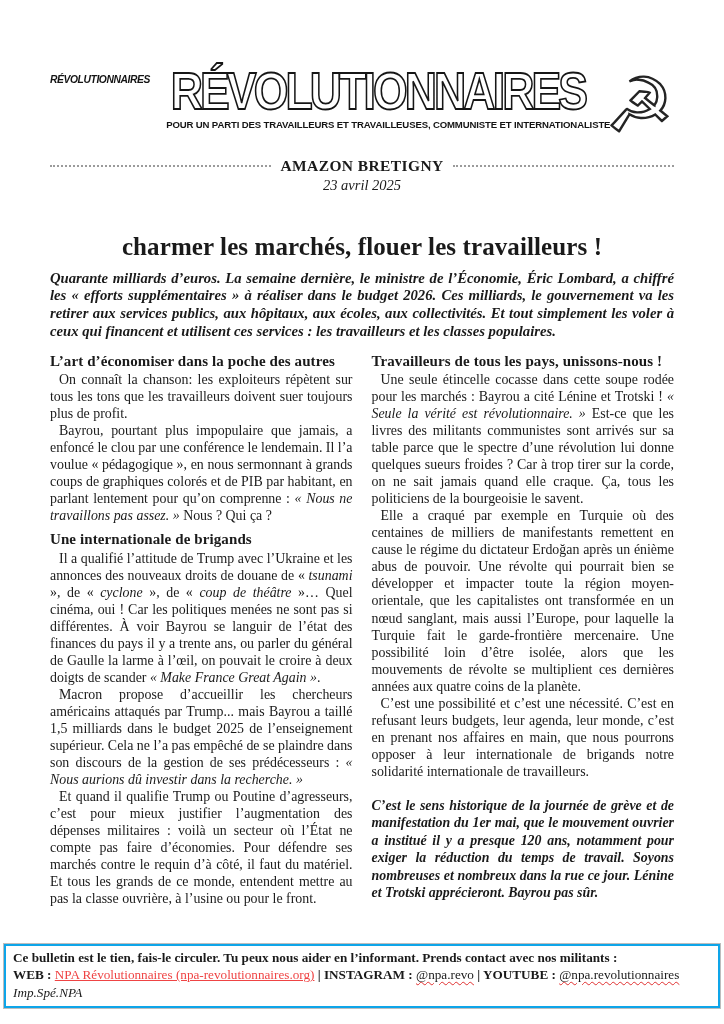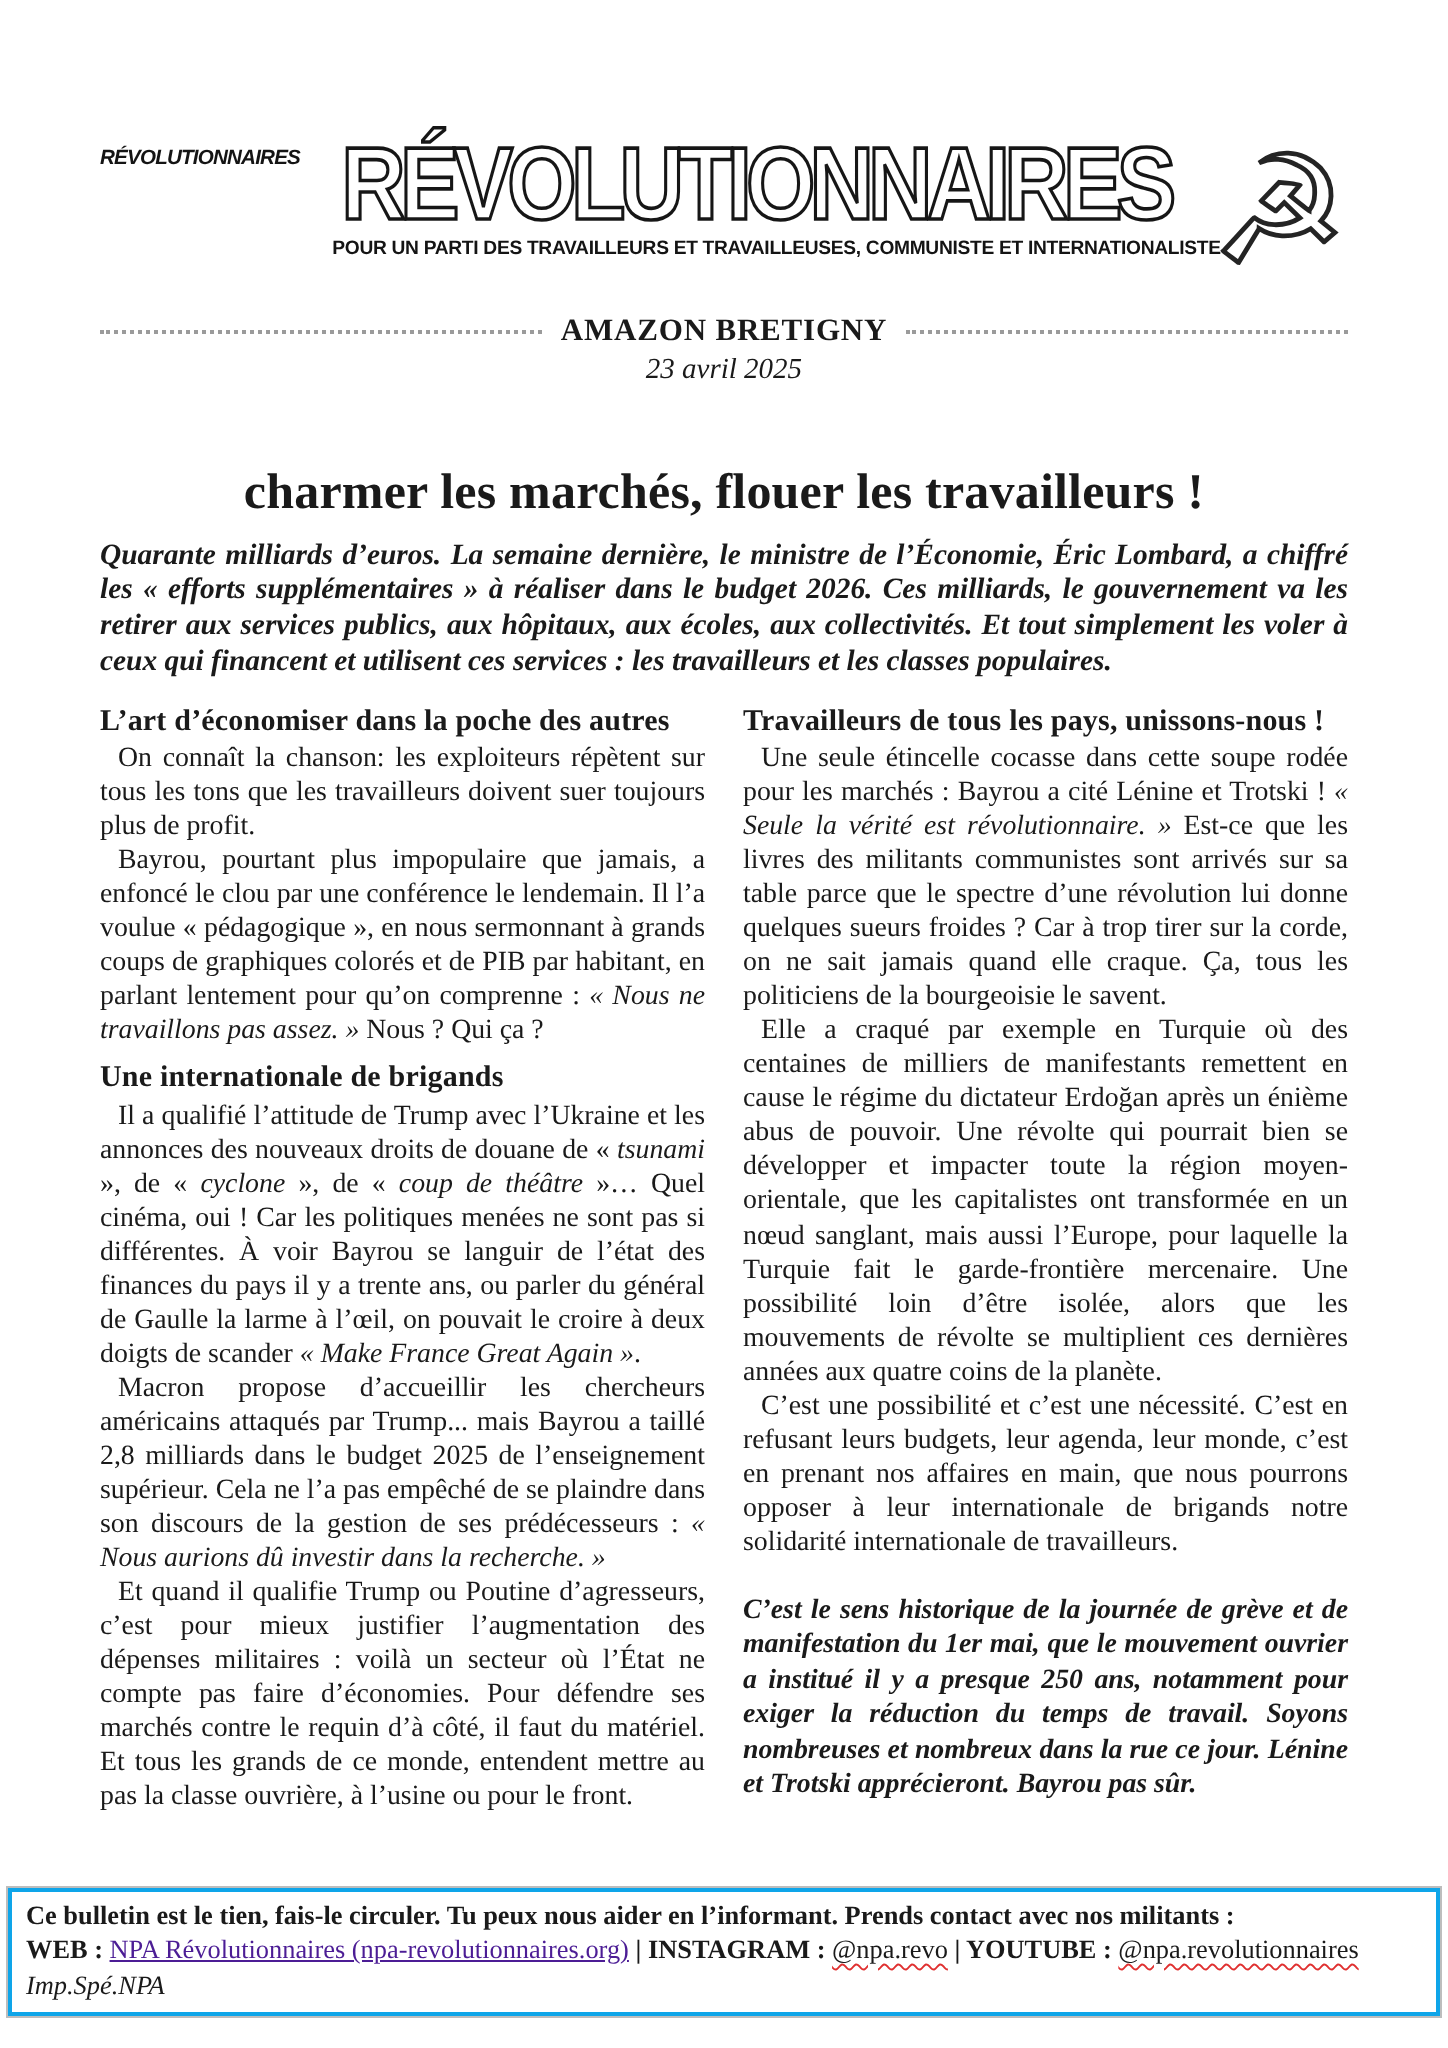--- a/index.html
+++ b/index.html
@@ -77,21 +77,21 @@
   .bd{font-weight:700;}
 
   
   .footer{
     position:absolute;left:4px;right:4px;bottom:16px;
     border:2px solid #0ea5e9;outline:1px solid #bdbdbd;
     padding:3px 7px 5px 7px;
     font-size:13.2px;line-height:1.32;background:#ffffff;margin-top:47px;
   }
   .footer .l1{font-weight:700;}
-  .link{color:#4c1d95;text-decoration:underline;cursor:pointer;text-align:center;}
+  .link{color:#ef4444;text-decoration:underline;cursor:pointer;text-align:center;}
   .wavy{
     text-decoration:underline;
     text-decoration-style:wavy;
     text-decoration-color:#e03030;
     text-decoration-thickness:1px;
     text-underline-offset:2px;
   }
 </style>
 </head>
 <body>
@@ -120,29 +120,29 @@
 
   <p class="intro">Quarante milliards d’euros. La semaine dernière, le ministre de l’Économie, Éric Lombard, a chiffré les « efforts supplémentaires » à réaliser dans le budget 2026. Ces milliards, le gouvernement va les retirer aux services publics, aux hôpitaux, aux écoles, aux collectivités. Et tout simplement les voler à ceux qui financent et utilisent ces services : les travailleurs et les classes populaires.</p>
 
   <div class="cols">
     <div class="col">
         <h3>L’art d’économiser dans la poche des autres</h3>
         <p><span>On connaît la chanson: les exploiteurs répètent sur tous les tons que les travailleurs doivent suer toujours plus de profit.</span></p>
         <p><span>Bayrou, pourtant plus impopulaire que jamais, a enfoncé le clou par une conférence le lendemain. Il l’a voulue « pédagogique », en nous sermonnant à grands coups de graphiques colorés et de PIB par habitant, en parlant lentement pour qu’on comprenne : </span><span class="it">« Nous ne travaillons pas assez. »</span><span> Nous ? Qui ça ?</span></p>
         <h3>Une internationale de brigands</h3>
         <p><span>Il a qualifié l’attitude de Trump avec l’Ukraine et les annonces des nouveaux droits de douane de « </span><span class="it">tsunami</span><span> », de « </span><span class="it">cyclone</span><span> », de « </span><span class="it">coup de théâtre</span><span> »… Quel cinéma, oui ! Car les politiques menées ne sont pas si différentes. À voir Bayrou se languir de l’état des finances du pays il y a trente ans, ou parler du général de Gaulle la larme à l’œil, on pouvait le croire à deux doigts de scander </span><span class="it">« Make France Great Again »</span><span>.</span></p>
-        <p><span>Macron propose d’accueillir les chercheurs américains attaqués par Trump... mais Bayrou a taillé 2,8 milliards dans le budget 2025 de l’enseignement supérieur. Cela ne l’a pas empêché de se plaindre dans son discours de la gestion de ses prédécesseurs : </span><span class="it">« Nous aurions dû investir dans la recherche. »</span></p>
+        <p><span>Macron propose d’accueillir les chercheurs américains attaqués par Trump... mais Bayrou a taillé 1,5 milliards dans le budget 2025 de l’enseignement supérieur. Cela ne l’a pas empêché de se plaindre dans son discours de la gestion de ses prédécesseurs : </span><span class="it">« Nous aurions dû investir dans la recherche. »</span></p>
         <p><span>Et quand il qualifie Trump ou Poutine d’agresseurs, c’est pour mieux justifier l’augmentation des dépenses militaires : voilà un secteur où l’État ne compte pas faire d’économies. Pour défendre ses marchés contre le requin d’à côté, il faut du matériel. Et tous les grands de ce monde, entendent mettre au pas la classe ouvrière, à l’usine ou pour le front.</span></p>
       </div>
     <div class="col">
         <h3>Travailleurs de tous les pays, unissons-nous !</h3>
         <p><span>Une seule étincelle cocasse dans cette soupe rodée pour les marchés : Bayrou a cité Lénine et Trotski ! </span><span class="it">« Seule la vérité est révolutionnaire. »</span><span> Est-ce que les livres des militants communistes sont arrivés sur sa table parce que le spectre d’une révolution lui donne quelques sueurs froides ? Car à trop tirer sur la corde, on ne sait jamais quand elle craque. Ça, tous les politiciens de la bourgeoisie le savent.</span></p>
         <p><span>Elle a craqué par exemple en Turquie où des centaines de milliers de manifestants remettent en cause le régime du dictateur Erdoğan après un énième abus de pouvoir. Une révolte qui pourrait bien se développer et impacter toute la région moyen-orientale, que les capitalistes ont transformée en un nœud sanglant, mais aussi l’Europe, pour laquelle la Turquie fait le garde-frontière mercenaire. Une possibilité loin d’être isolée, alors que les mouvements de révolte se multiplient ces dernières années aux quatre coins de la planète.</span></p>
         <p><span>C’est une possibilité et c’est une nécessité. C’est en refusant leurs budgets, leur agenda, leur monde, c’est en prenant nos affaires en main, que nous pourrons opposer à leur internationale de brigands notre solidarité internationale de travailleurs.</span></p>
-        <p class="standout"><span>C’est le sens historique de la journée de grève et de manifestation du 1er mai, que le mouvement ouvrier a institué il y a presque 250 ans, notamment pour exiger la réduction du temps de travail. Soyons nombreuses et nombreux dans la rue ce jour. Lénine et Trotski apprécieront. Bayrou pas sûr.</span></p>
+        <p class="standout"><span>C’est le sens historique de la journée de grève et de manifestation du 1er mai, que le mouvement ouvrier a institué il y a presque 120 ans, notamment pour exiger la réduction du temps de travail. Soyons nombreuses et nombreux dans la rue ce jour. Lénine et Trotski apprécieront. Bayrou pas sûr.</span></p>
       </div>
   </div>
 
 </div>
 
 <footer class="footer">
   <div class="l1">Ce bulletin est le tien, fais-le circuler. Tu peux nous aider en l’informant. Prends contact avec nos militants :</div>
   <div class="l2"><span class="bd">WEB : </span><a class="link">NPA Révolutionnaires (npa-revolutionnaires.org)</a><span class="bd"> | </span><span class="bd">INSTAGRAM : </span><span class="wavy">@npa.revo</span><span class="bd"> | </span><span class="bd">YOUTUBE : </span><span class="wavy">@npa.revolutionnaires</span><span> </span><span class="it">Imp.Spé.NPA</span></div>
 </footer>
 

